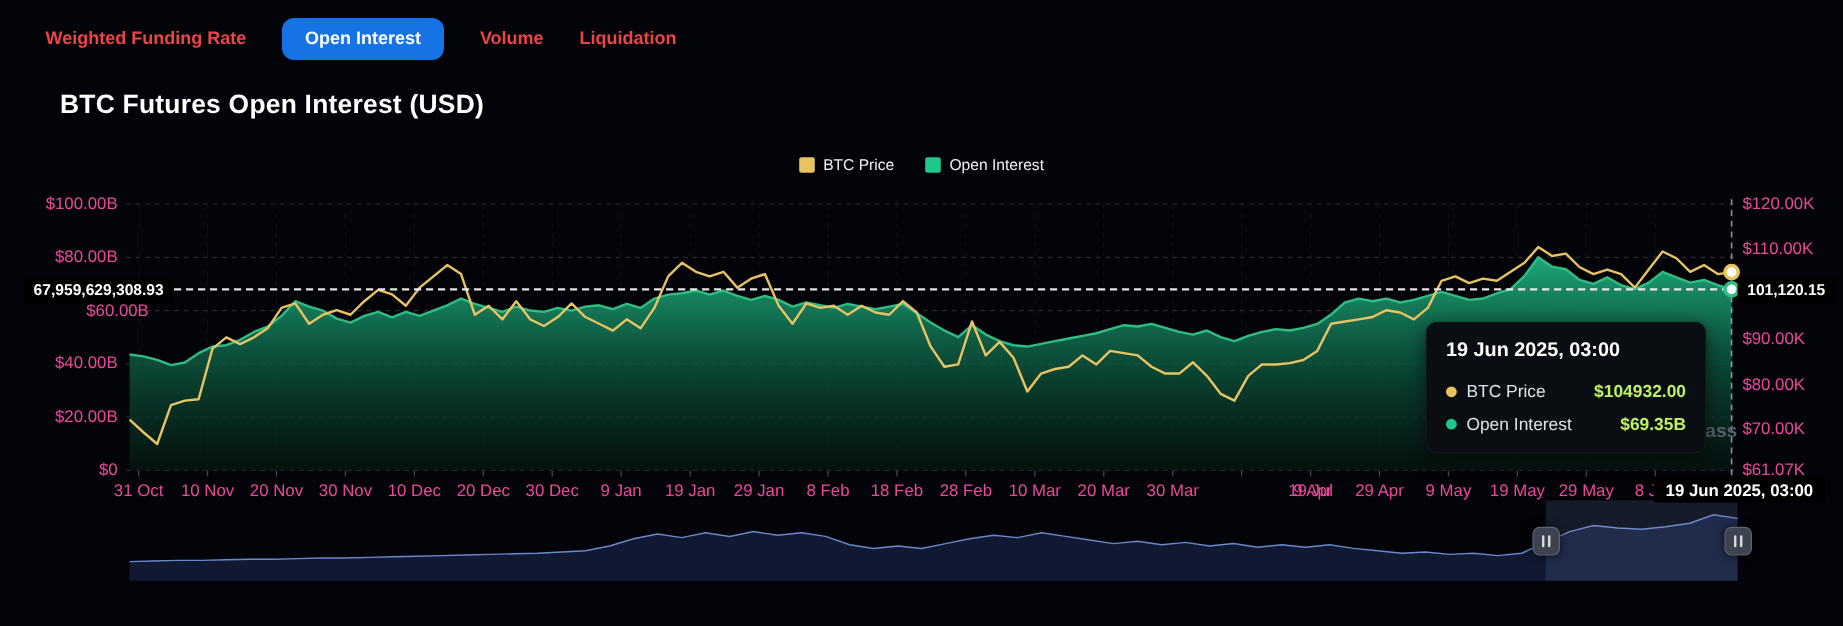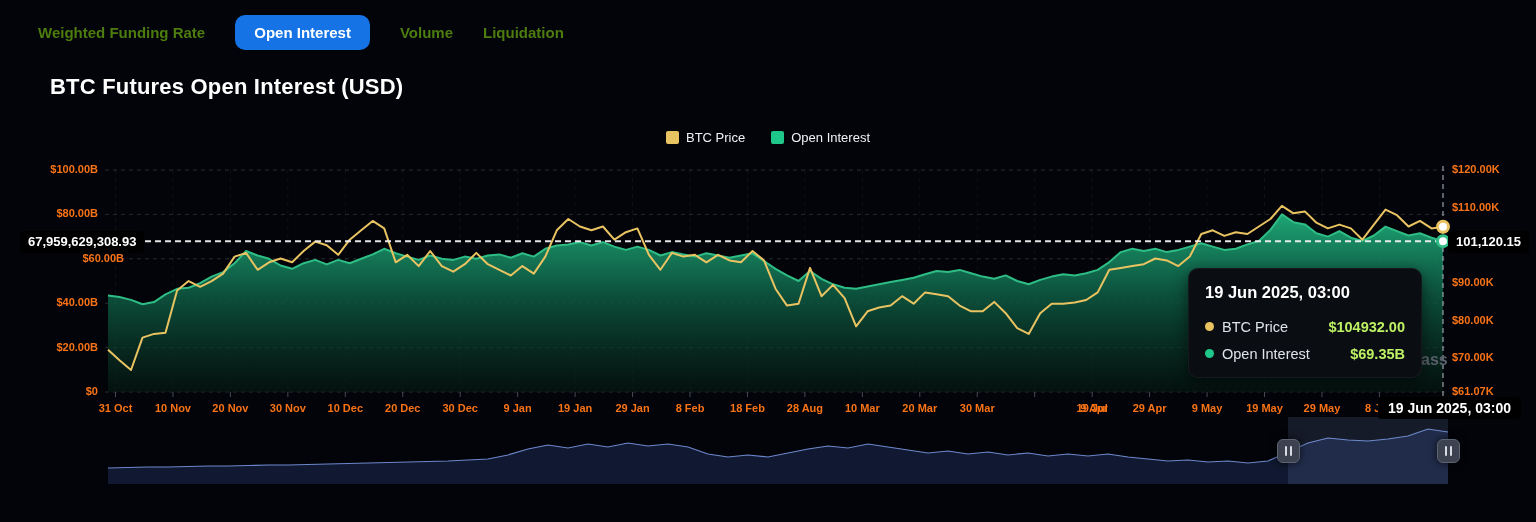--- a/index.html
+++ b/index.html
@@ -1,31 +1,31 @@
 <!DOCTYPE html>
 <html><head>
 <meta charset="utf-8">
 <style>
   html,body{margin:0;padding:0;background:#000;}
   .page{position:relative;width:1536px;height:522px;background:#020409;overflow:hidden;
         font-family:"Liberation Sans",sans-serif;-webkit-font-smoothing:antialiased;}
   
   .tabs{position:absolute;left:38px;top:15px;display:flex;align-items:center;gap:30px;z-index:20;}
-  .tab{font-size:15px;font-weight:700;color:#4d7c0f;padding:9px 0;cursor:pointer;white-space:nowrap;}
+  .tab{font-size:15px;font-weight:700;color:#ef4444;padding:9px 0;cursor:pointer;white-space:nowrap;}
   .tab.active{background:#1573E6;color:#fff;border-radius:10px;padding:9px 19px;}
   
   .title{position:absolute;left:18px;top:74px;font-size:22px;font-weight:700;color:#fff;letter-spacing:.2px;z-index:20;margin-left:32px;}
   
   .legend{position:absolute;left:0;right:0;top:130px;display:flex;justify-content:center;gap:26px;z-index:20;}
   .legend-item{display:flex;align-items:center;gap:7px;color:#f0f2f5;font-size:13px;cursor:pointer;}
   .sq{width:13px;height:13px;border-radius:2px;display:inline-block;}
   
   svg.chart{position:absolute;left:0;top:0;width:1536px;height:522px;z-index:10;}
   
-  .axis-label{position:absolute;font-size:11px;font-weight:700;color:#f97316;line-height:15px;z-index:12;white-space:nowrap;}
+  .axis-label{position:absolute;font-size:14px;font-weight:400;color:#ec4899;line-height:15px;z-index:12;white-space:nowrap;}
   .yl{left:0;width:98px;text-align:right;}
   .yr{left:1452px;}
   .xl{top:401px;transform:translateX(-50%);}
   
   .badge{position:absolute;background:#000;color:#fff;font-weight:700;font-size:13px;line-height:16px;
          padding:3px 8px;border-radius:3px;z-index:22;white-space:nowrap;}
   .badge-date{font-size:14px;padding:3px 10px;}
   
   .tooltip{position:absolute;left:1188px;top:268px;width:234px;height:110px;background:#0A0D12;
            border:1px solid rgba(255,255,255,.05);border-radius:10px;z-index:30;
@@ -165,21 +165,21 @@
       <span class="axis-label xl" style="left: 230.4px; position: absolute;">20 Nov</span>
       <span class="axis-label xl" style="left: 287.85px; position: absolute;">30 Nov</span>
       <span class="axis-label xl" style="left: 345.3px; position: absolute;">10 Dec</span>
       <span class="axis-label xl" style="left: 402.75px; position: absolute;">20 Dec</span>
       <span class="axis-label xl" style="left: 460.2px; position: absolute;">30 Dec</span>
       <span class="axis-label xl" style="left: 517.65px; position: absolute;">9 Jan</span>
       <span class="axis-label xl" style="left: 575.1px; position: absolute;">19 Jan</span>
       <span class="axis-label xl" style="left: 632.55px; position: absolute;">29 Jan</span>
       <span class="axis-label xl" style="left: 690px; position: absolute;">8 Feb</span>
       <span class="axis-label xl" style="left: 747.45px; position: absolute;">18 Feb</span>
-      <span class="axis-label xl" style="left: 804.9px; position: absolute;">28 Aug</span>
+      <span class="axis-label xl" style="left: 804.9px; position: absolute;">28 Feb</span>
       <span class="axis-label xl" style="left: 862.35px; position: absolute;">10 Mar</span>
       <span class="axis-label xl" style="left: 919.8px; position: absolute;">20 Mar</span>
       <span class="axis-label xl" style="left: 977.25px; position: absolute;">30 Mar</span>
       <span class="axis-label xl" style="left: 1094px; position: absolute;">9 Apr</span>
       <span class="axis-label xl" style="left: 1092.15px; position: absolute;">19 Jul</span>
       <span class="axis-label xl" style="left: 1149.6px; position: absolute;">29 Apr</span>
       <span class="axis-label xl" style="left: 1207.05px; position: absolute;">9 May</span>
       <span class="axis-label xl" style="left: 1264.5px; position: absolute;">19 May</span>
       <span class="axis-label xl" style="left: 1321.95px; position: absolute;">29 May</span>
       <span class="axis-label xl" style="left: 1379.4px; position: absolute;">8 Jun</span>

